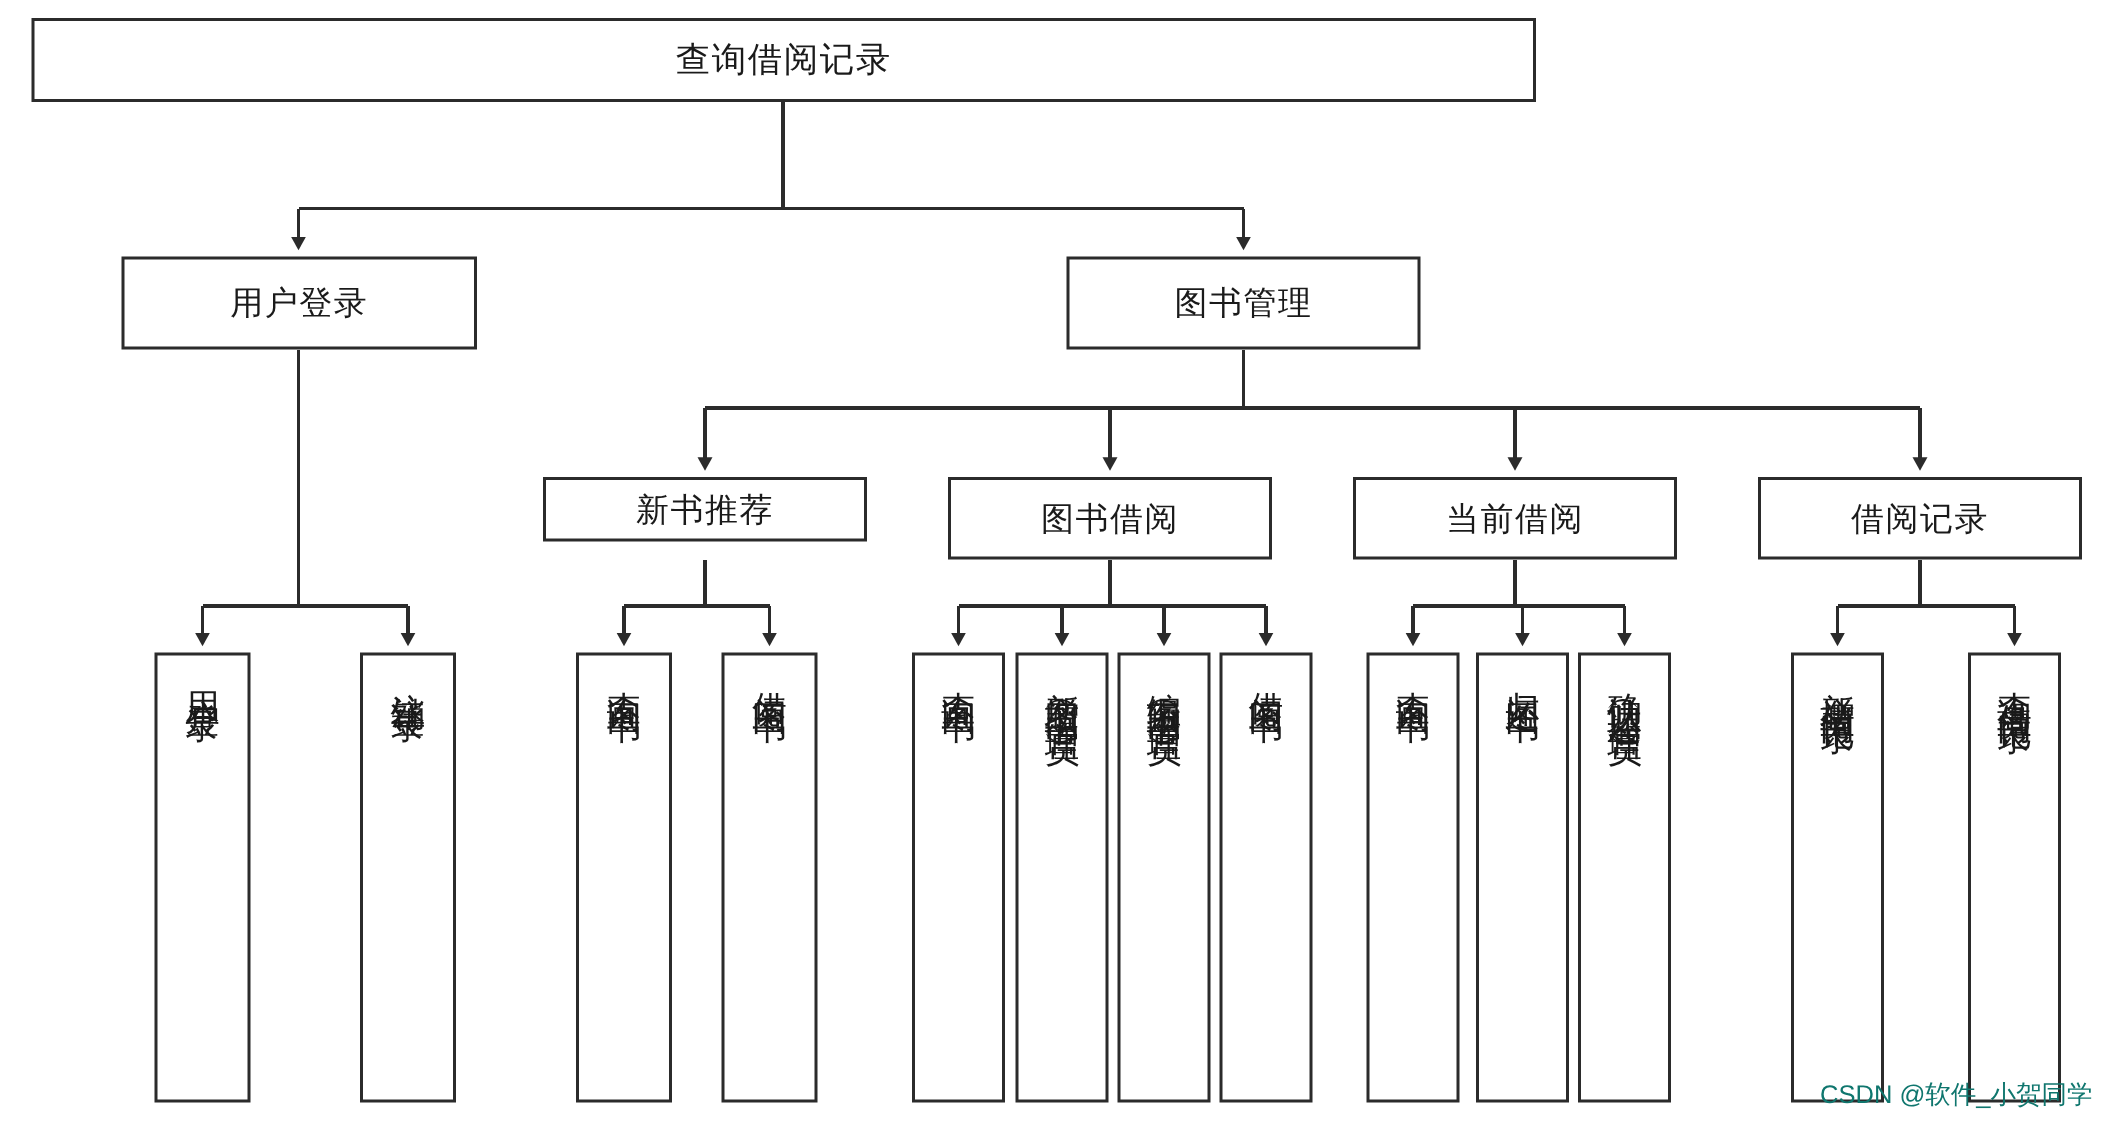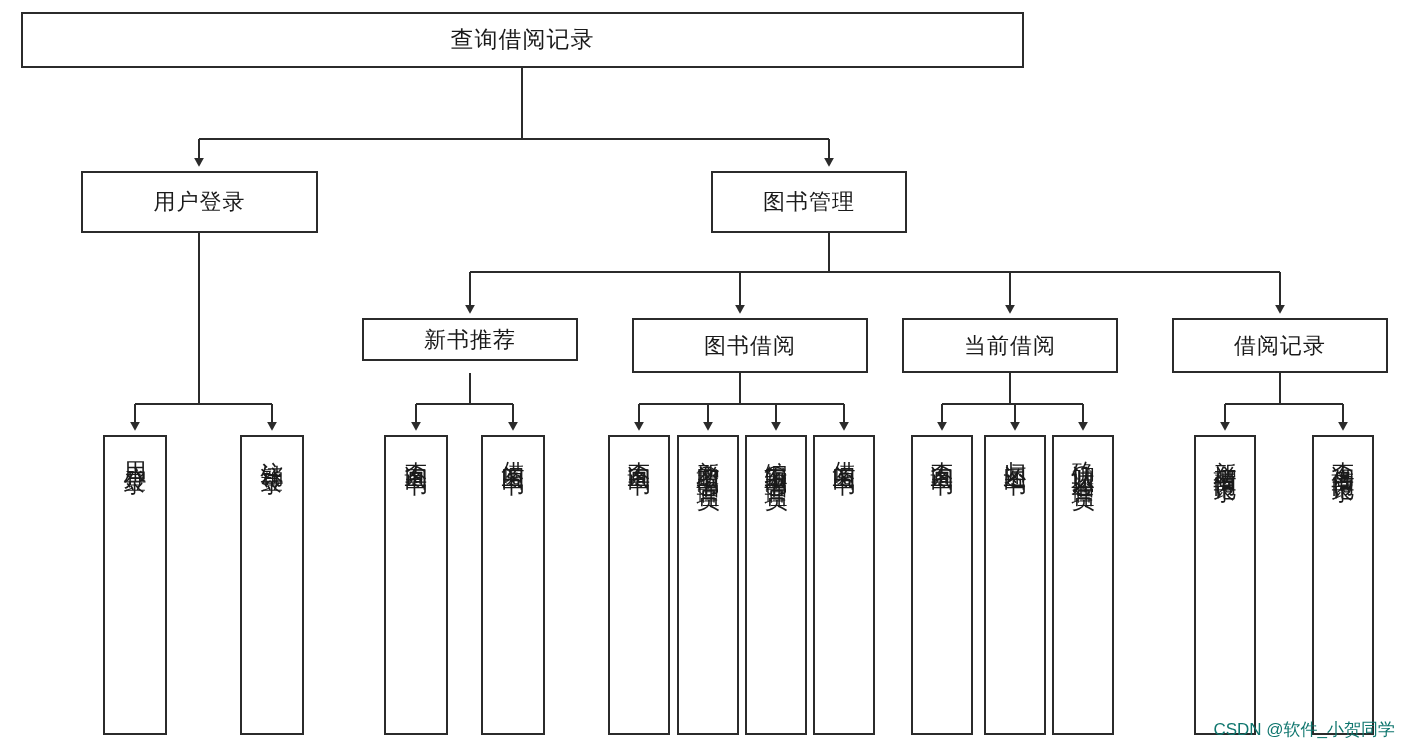--- a/index.html
+++ b/index.html
@@ -125,28 +125,28 @@
     </g>
   </svg>
 
   <div class="node horiz root" style="left:21px;top:12px;width:1003px;height:56px;">
     <span class="label">查询借阅记录</span>
   </div>
 
   <div class="node horiz" style="left:81px;top:171px;width:237px;height:62px;">
     <span class="label">用户登录</span>
   </div>
-  <div class="node horiz" style="left:711px;top:171px;width:196px;height:62px;">
+  <div class="node horiz" style="left:711px;top:171px;width:236px;height:62px;">
     <span class="label">图书管理</span>
   </div>
 
   <div class="node horiz" style="left:362px;top:318px;width:216px;height:43px;">
     <span class="label">新书推荐</span>
   </div>
-  <div class="node horiz" style="left:632px;top:318px;width:236px;height:55px;">
+  <div class="node horiz" style="left:632px;top:318px;width:216px;height:55px;">
     <span class="label">图书借阅</span>
   </div>
   <div class="node horiz" style="left:1172px;top:318px;width:216px;height:55px;">
     <span class="label">借阅记录</span>
   </div>
   <div class="node horiz" style="left:902px;top:318px;width:216px;height:55px;">
     <span class="label">当前借阅</span>
   </div>
 
   <div class="node leaf" style="left:103px;top:435px;width:64px;height:300px;">

